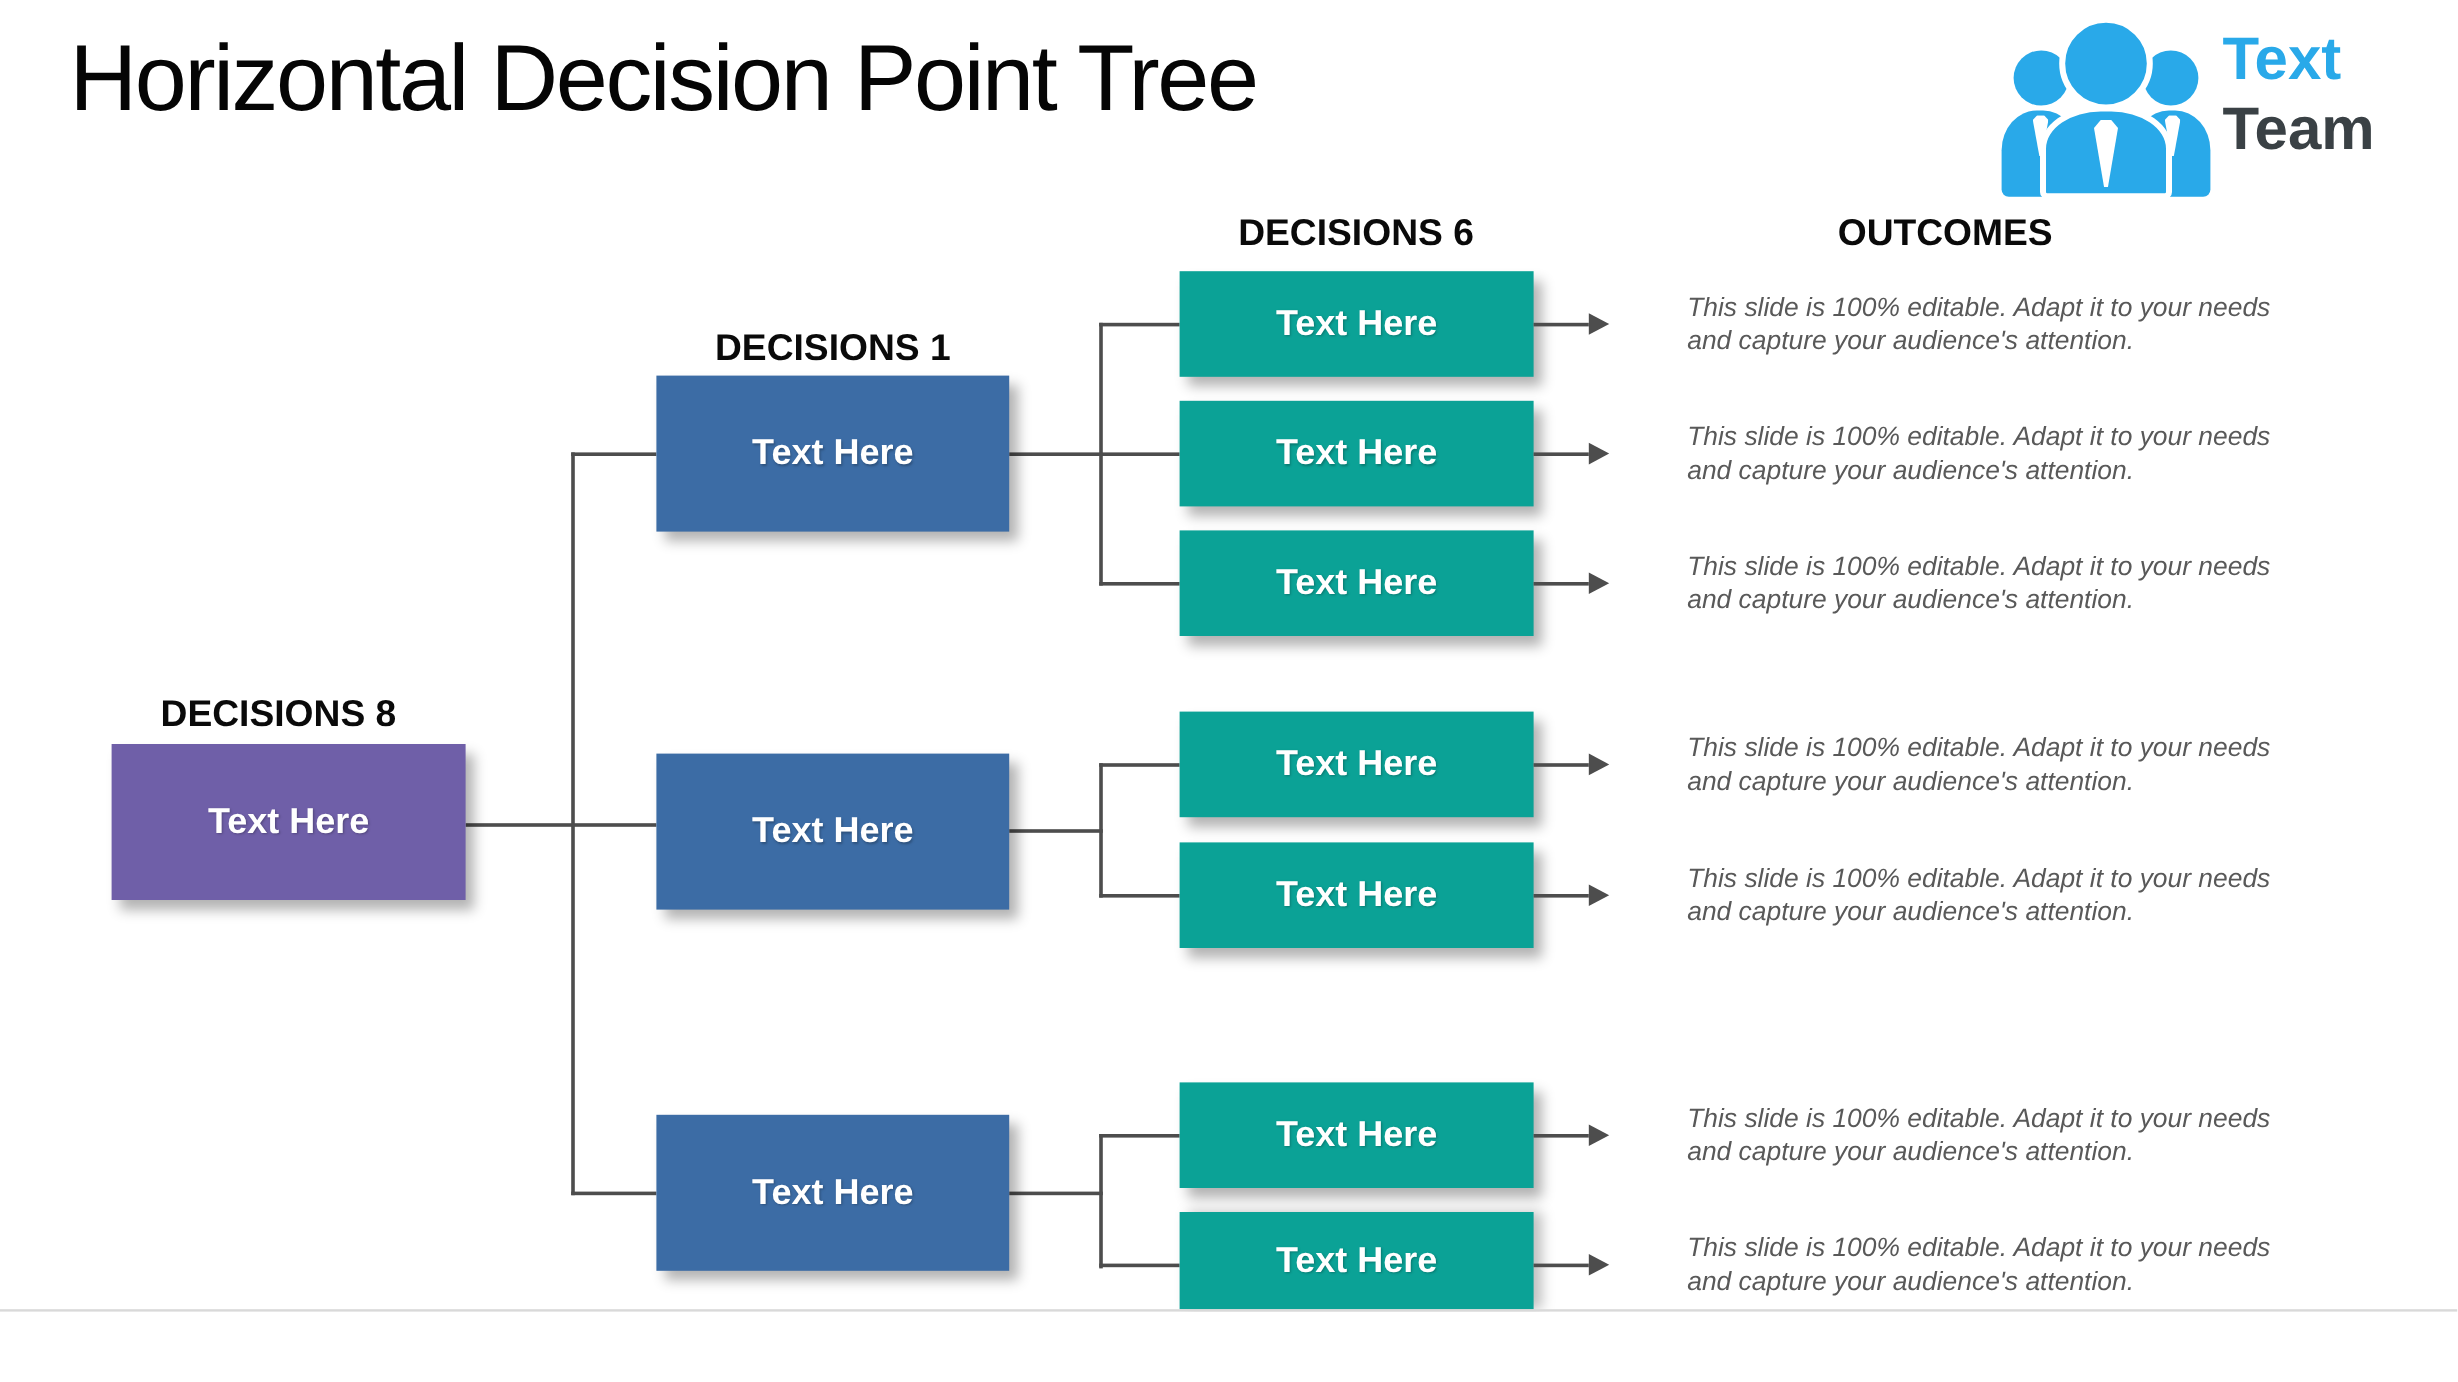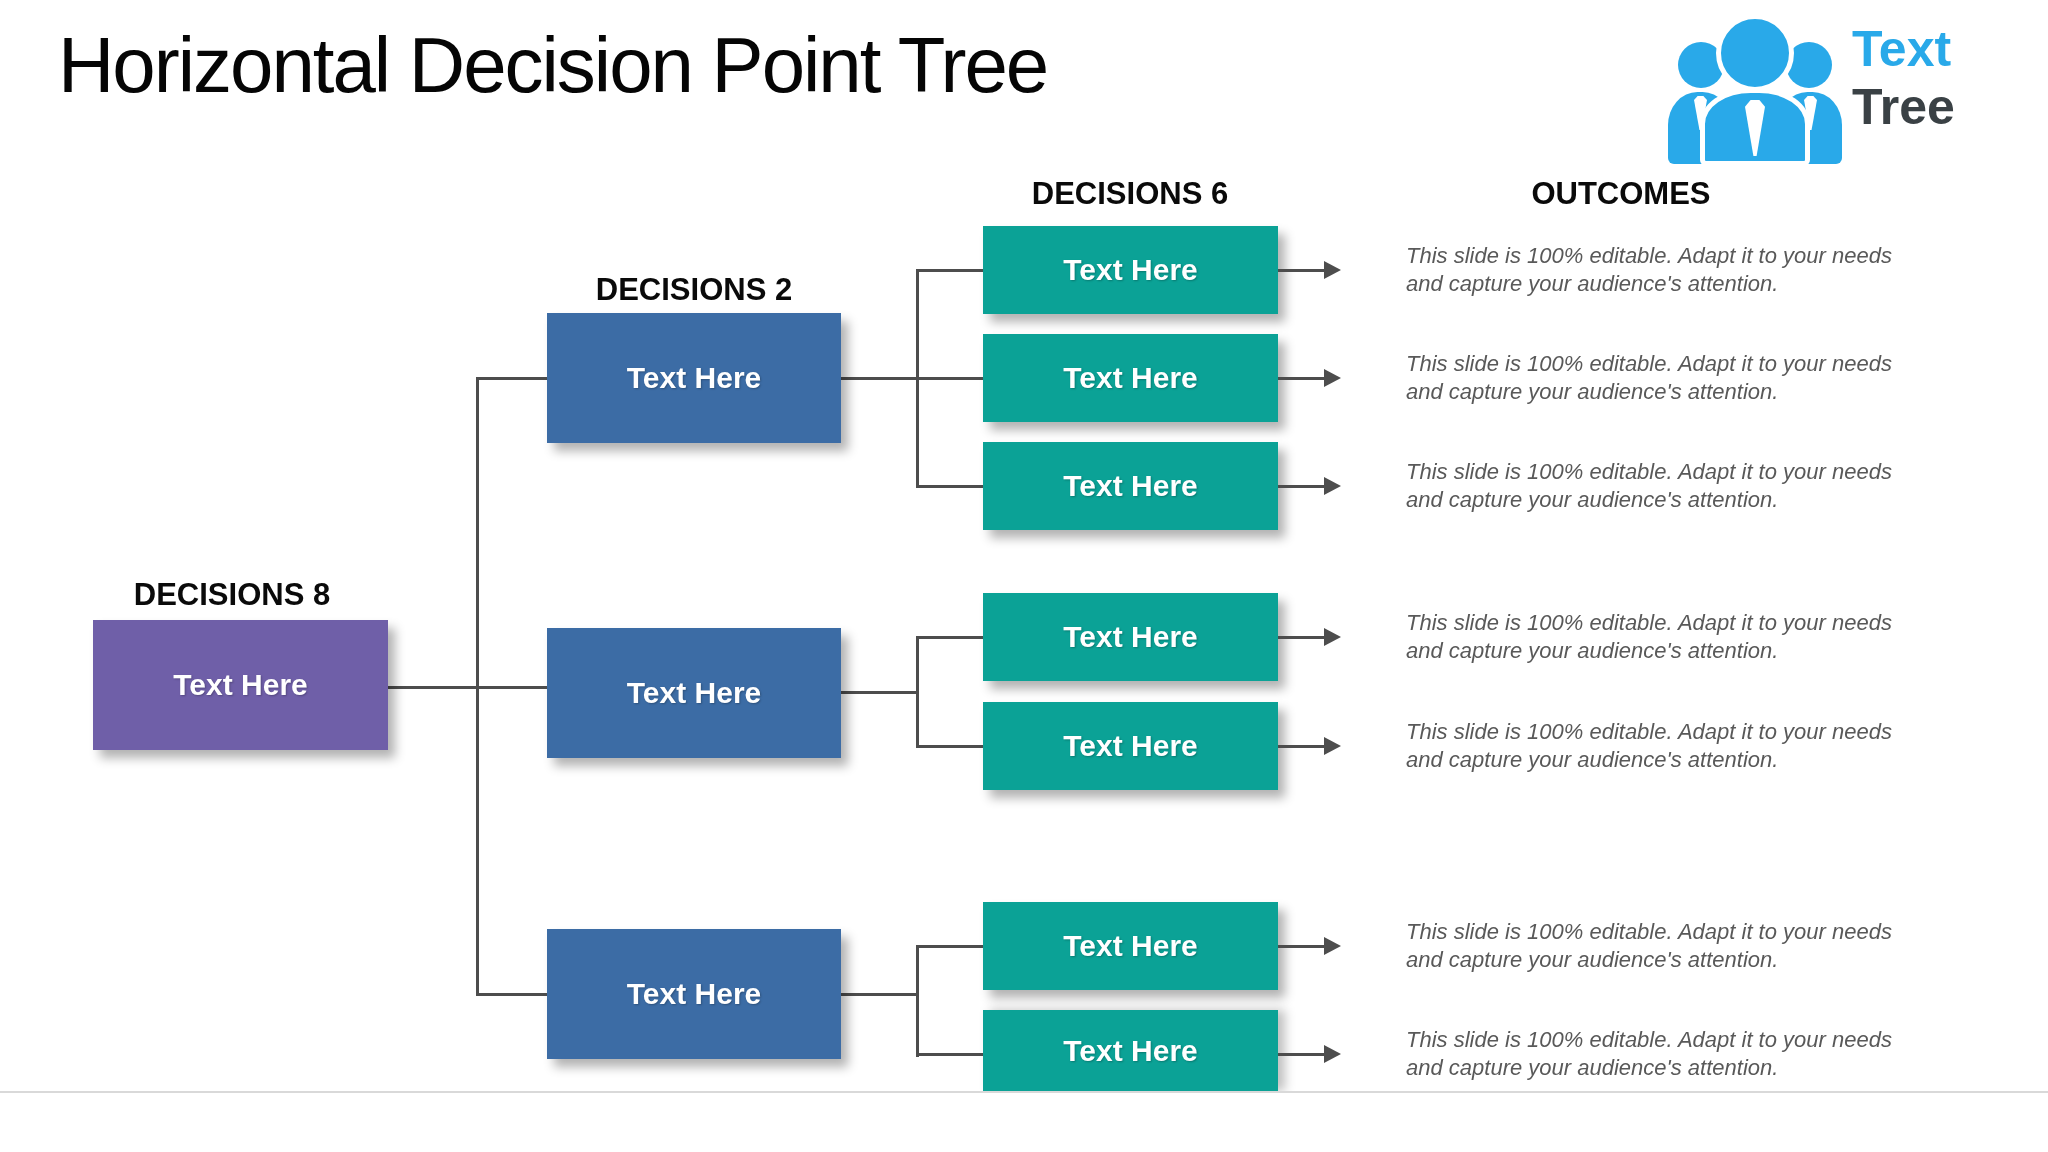--- a/index.html
+++ b/index.html
@@ -77,26 +77,26 @@
         <div class="tie" style="left:138px;top:84px;width:13px;height:34px;"></div>
       </div>
       <div class="person center">
         <div class="head" style="left:50px;top:2px;width:78px;height:78px;"></div>
         <div class="body" style="left:34px;top:76px;width:110px;height:78px;"></div>
         <div class="tie" style="left:79px;top:88px;width:20px;height:56px;"></div>
       </div>
     </div>
     <div class="logo-text">
       <span class="logo-slide">Text</span>
-      <span class="logo-team">Tree</span>
+      <span class="logo-team">Team</span>
     </div>
   </div>
 
   <div class="col-header" style="left:232px;top:577px;">DECISIONS 8</div>
-  <div class="col-header" style="left:694px;top:272px;">DECISIONS 2</div>
+  <div class="col-header" style="left:694px;top:272px;">DECISIONS 1</div>
   <div class="col-header" style="left:1130px;top:176px;">DECISIONS 6</div>
   <div class="col-header" style="left:1621px;top:176px;">OUTCOMES</div>
 
   <div class="hline" style="left:388px;top:686px;width:159px;"></div>
   <div class="vline" style="left:476px;top:377px;height:619px;"></div>
   <div class="hline" style="left:476px;top:377px;width:71px;"></div>
   <div class="hline" style="left:476px;top:993px;width:71px;"></div>
 
   <div class="hline" style="left:841px;top:377px;width:142px;"></div>
   <div class="vline" style="left:916px;top:269px;height:219px;"></div>

